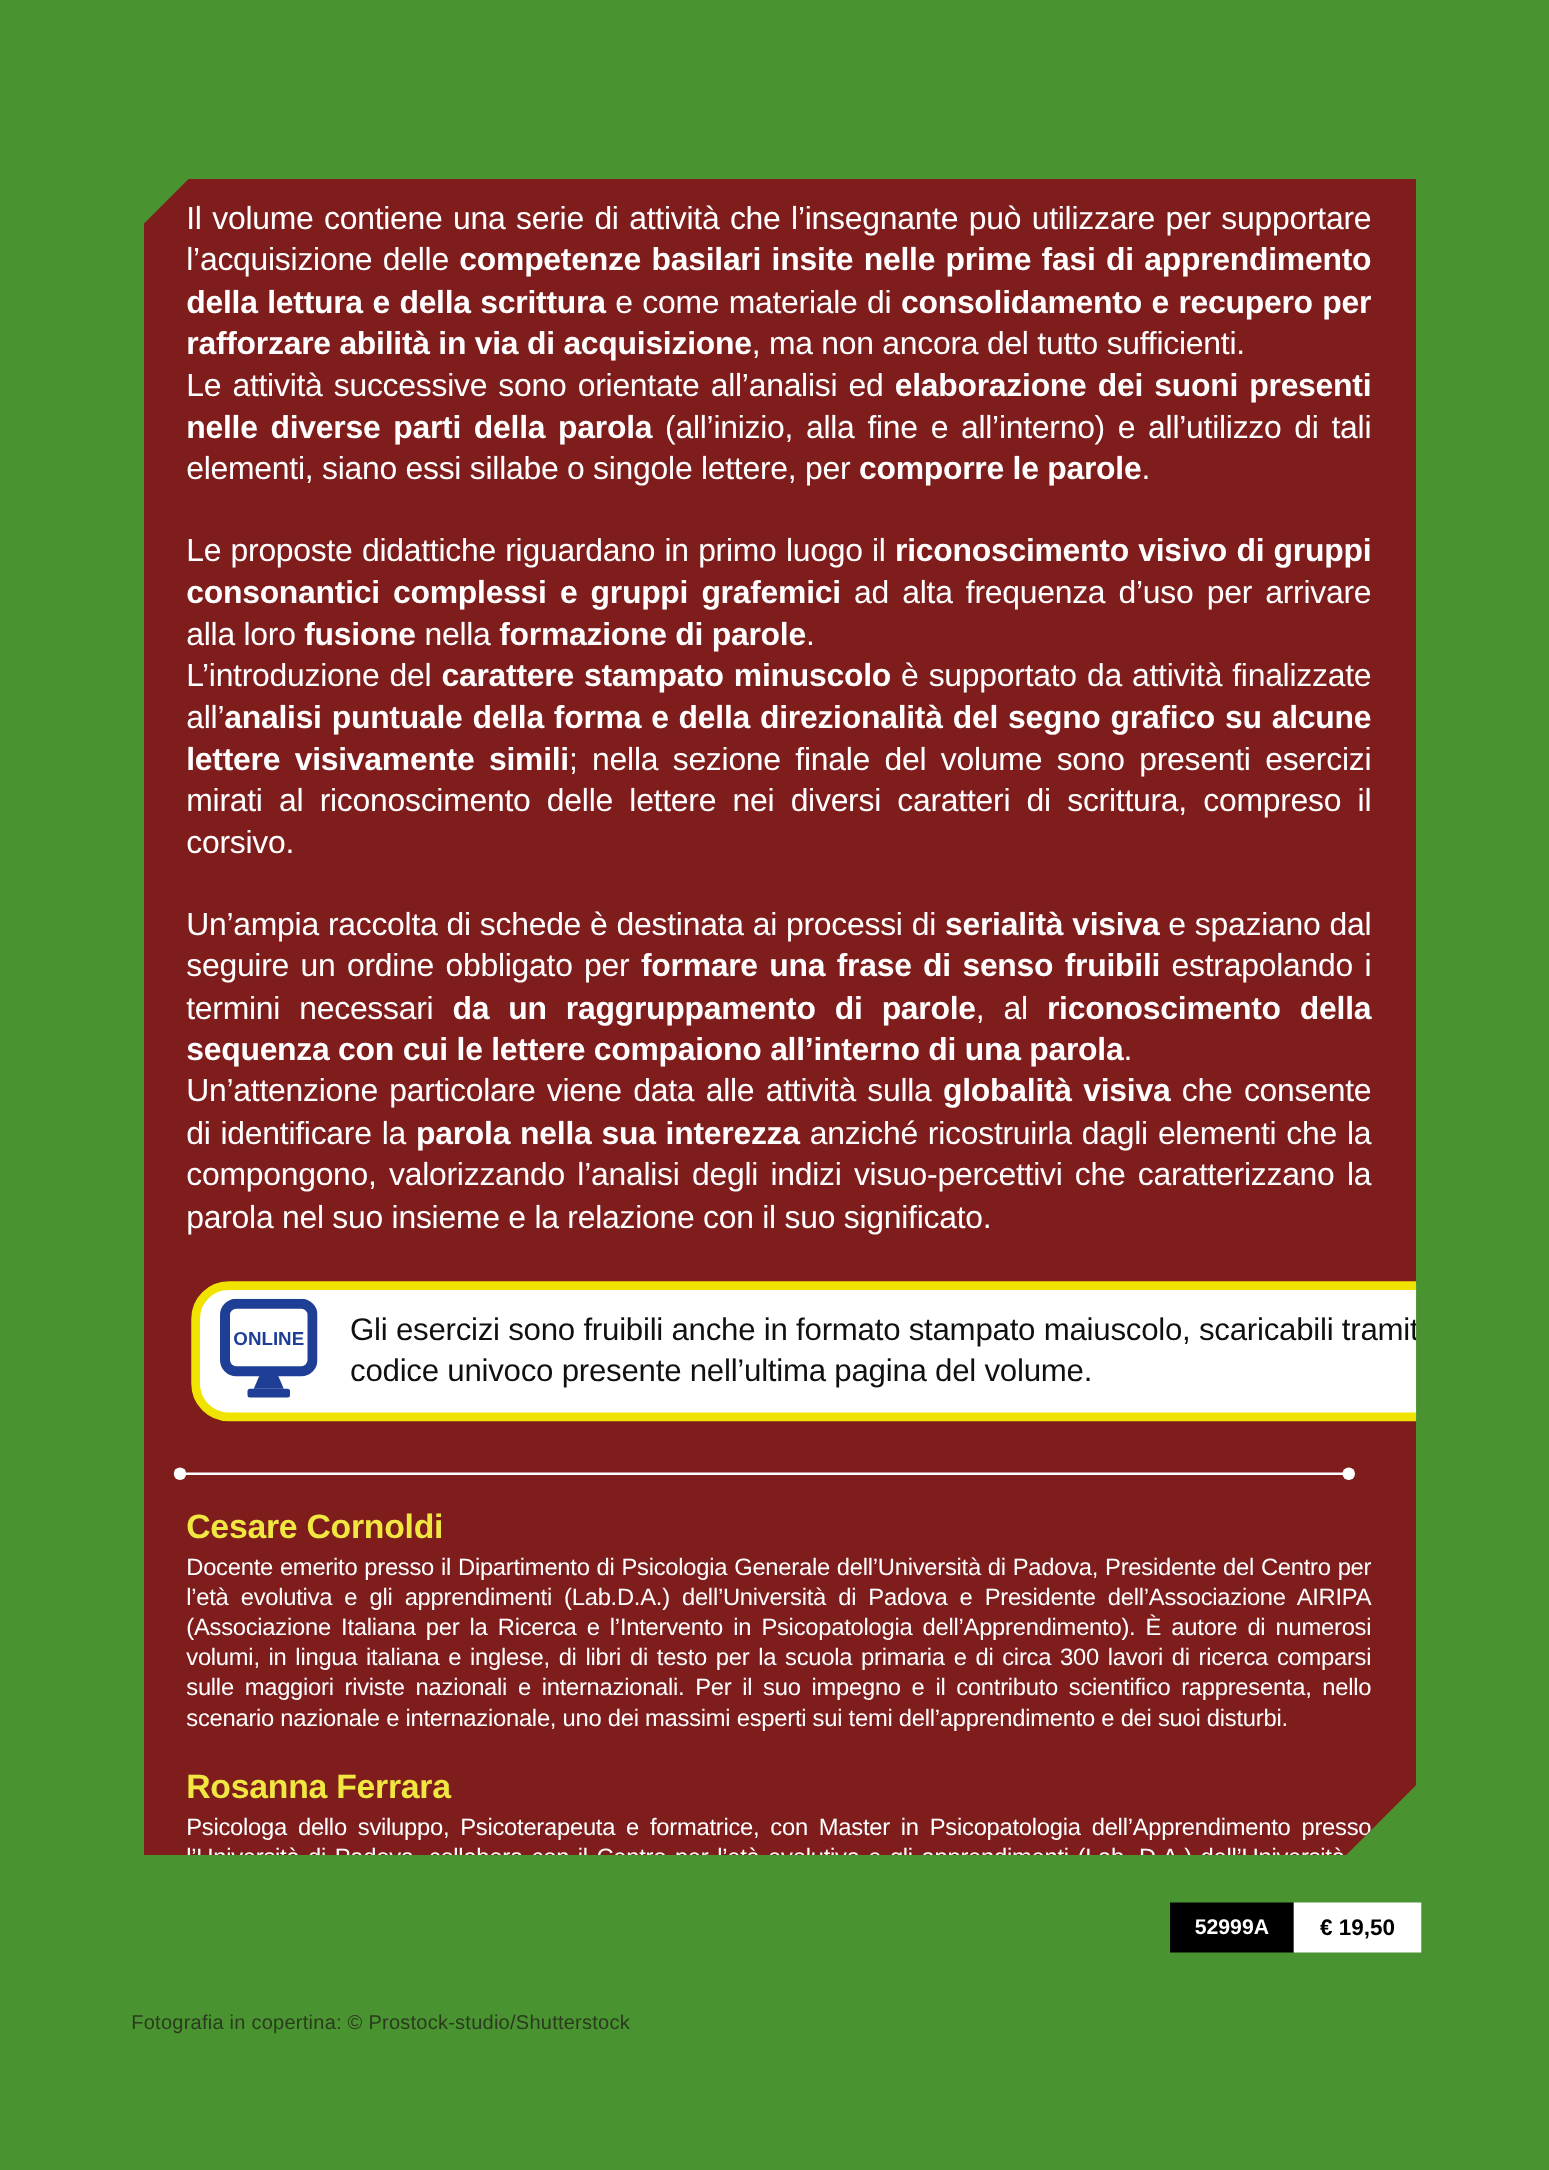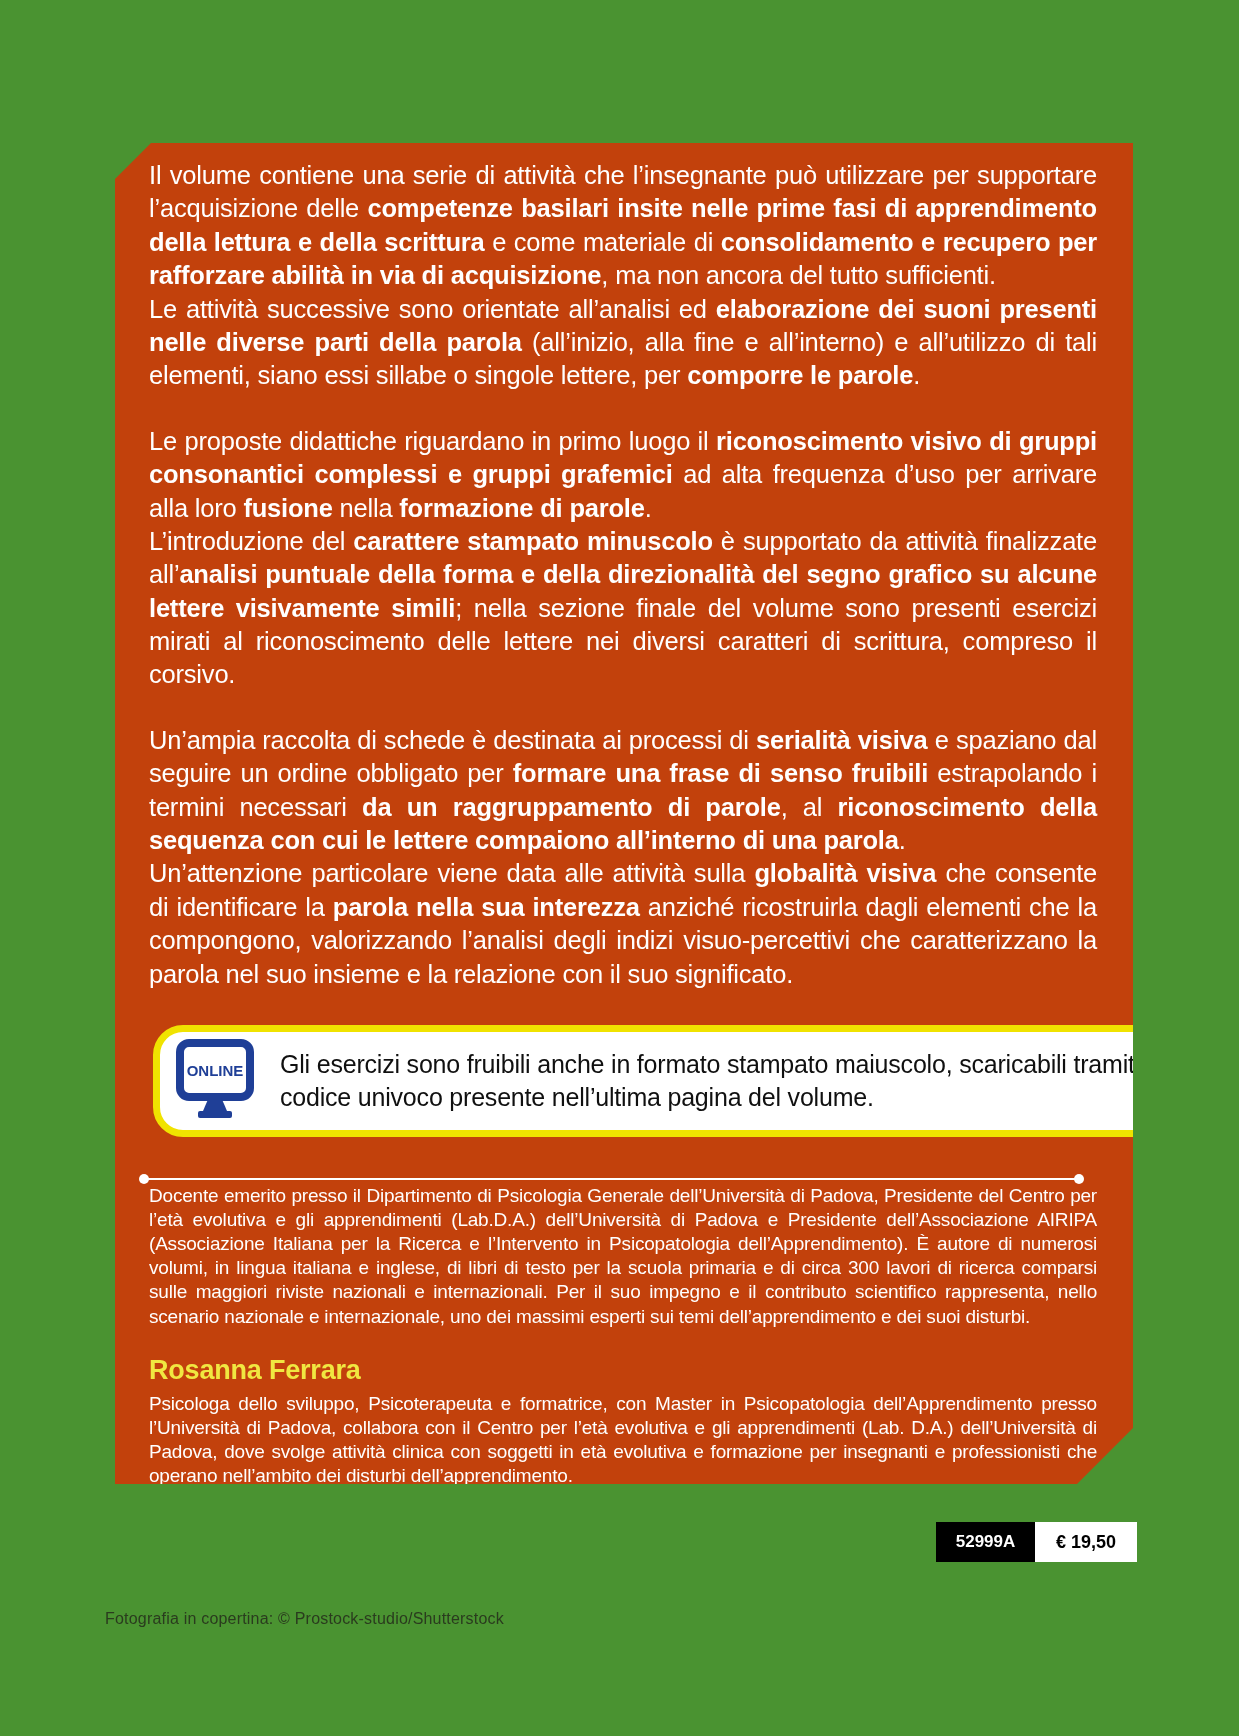--- a/index.html
+++ b/index.html
@@ -3,21 +3,21 @@
 <meta charset="utf-8">
 <style>
   html,body{margin:0;padding:0;}
   body{
     width:1239px;height:1736px;position:relative;overflow:hidden;
     background:#4a9331;
     font-family:"Liberation Sans","DejaVu Sans",sans-serif;
   }
   .panel{
     position:absolute;left:115px;top:143px;width:1018px;height:1341px;
-    background:#c2410c;color:#fff;box-sizing:border-box;
+    background:#7f1d1d;color:#fff;box-sizing:border-box;
     padding:16px 36px 0 34px;text-align:justify;
     clip-path:polygon(36px 0,100% 0,100% calc(100% - 56px),calc(100% - 56px) 100%,0 100%,0 36px);
   }
   .body-par{margin:0;font-size:25.5px;line-height:1.31;letter-spacing:-0.2px;}
   .body-par b{font-weight:700;}
   .gap-top{margin-top:32px;}
   .online-box{
     margin-top:34px;margin-left:4px;width:1096px;box-sizing:border-box;
     background:#fff;border:7px solid #f0e300;border-radius:30px;
     display:flex;align-items:center;gap:26px;
@@ -77,20 +77,21 @@
     </svg>
     <p class="box-text">Gli esercizi sono fruibili anche in formato stampato maiuscolo, scaricabili tramite il codice univoco presente nell’ultima pagina del volume.</p>
   </div>
 
   <div class="divider">
     <span class="dot left"></span>
     <span class="line"></span>
     <span class="dot right"></span>
   </div>
 
+  <h3 class="author-name">Cesare Cornoldi</h3>
   <p class="author-bio">Docente emerito presso il Dipartimento di Psicologia Generale dell’Università di Padova, Presidente del Centro per l’età evolutiva e gli apprendimenti (Lab.D.A.) dell’Università di Padova e Presidente dell’Associazione AIRIPA (Associazione Italiana per la Ricerca e l’Intervento in Psicopatologia dell’Apprendimento). È autore di numerosi volumi, in lingua italiana e inglese, di libri di testo per la scuola primaria e di circa 300 lavori di ricerca comparsi sulle maggiori riviste nazionali e internazionali. Per il suo impegno e il contributo scientifico rappresenta, nello scenario nazionale e internazionale, uno dei massimi esperti sui temi dell’apprendimento e dei suoi disturbi.</p>
 
   <h3 class="author-name second">Rosanna Ferrara</h3>
   <p class="author-bio">Psicologa dello sviluppo, Psicoterapeuta e formatrice, con Master in Psicopatologia dell’Apprendimento presso l’Università di Padova, collabora con il Centro per l’età evolutiva e gli apprendimenti (Lab. D.A.) dell’Università di Padova, dove svolge attività clinica con soggetti in età evolutiva e formazione per insegnanti e professionisti che operano nell’ambito dei disturbi dell’apprendimento.</p>
 
 </div>
 
 <div class="barcode">
   <div class="bc-row">
     <div class="bc-code">52999A</div>

